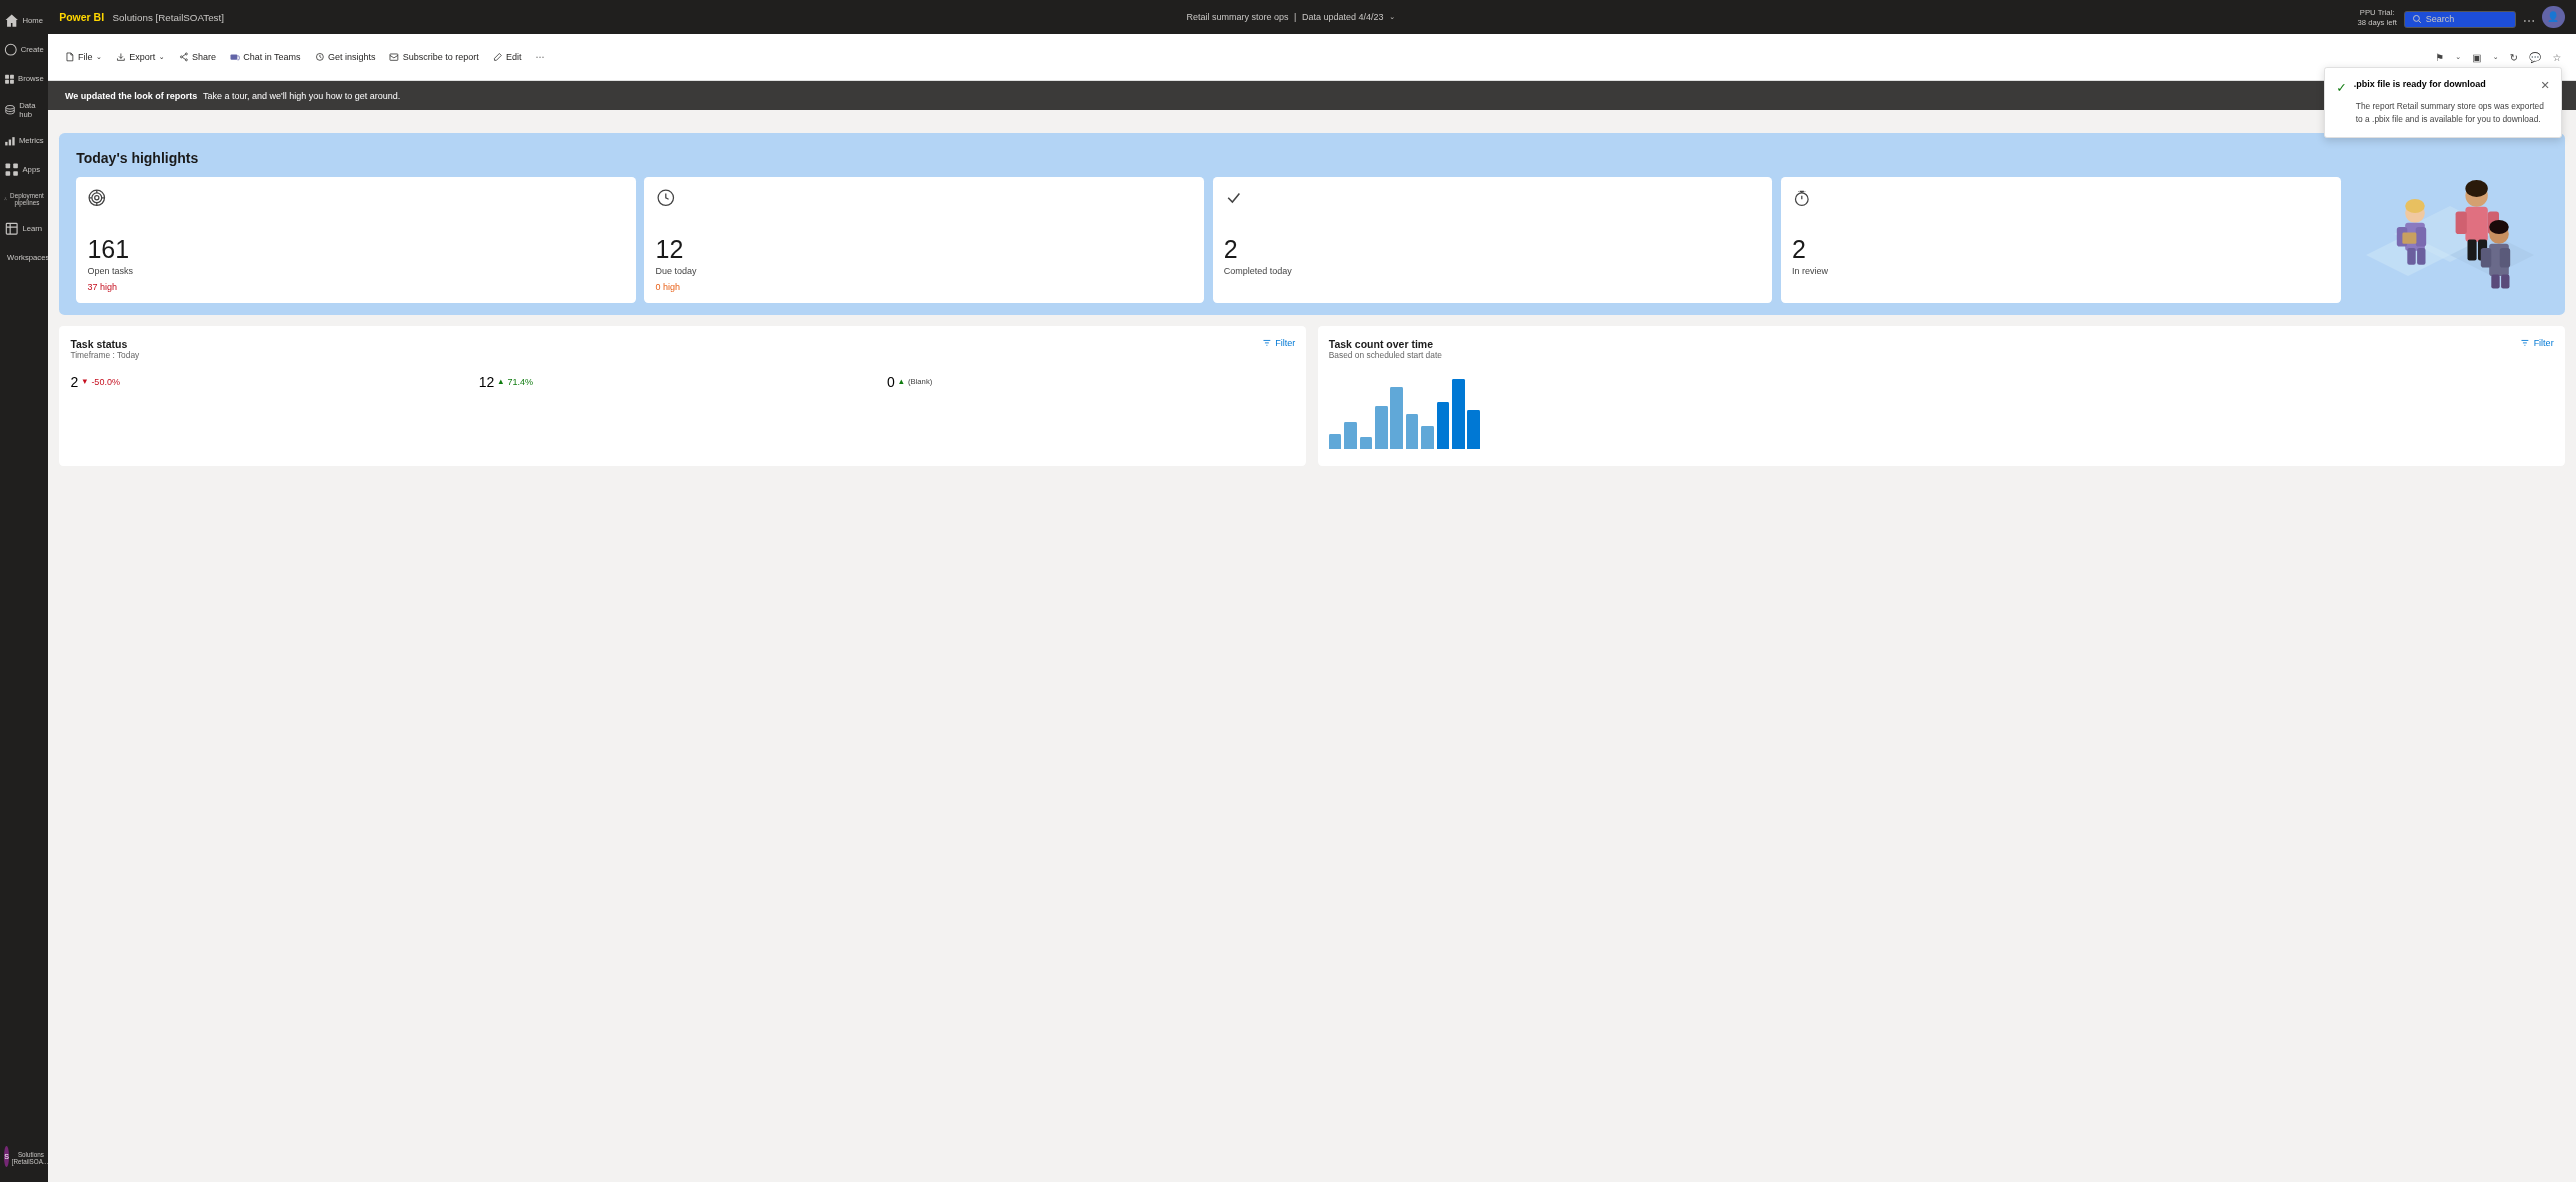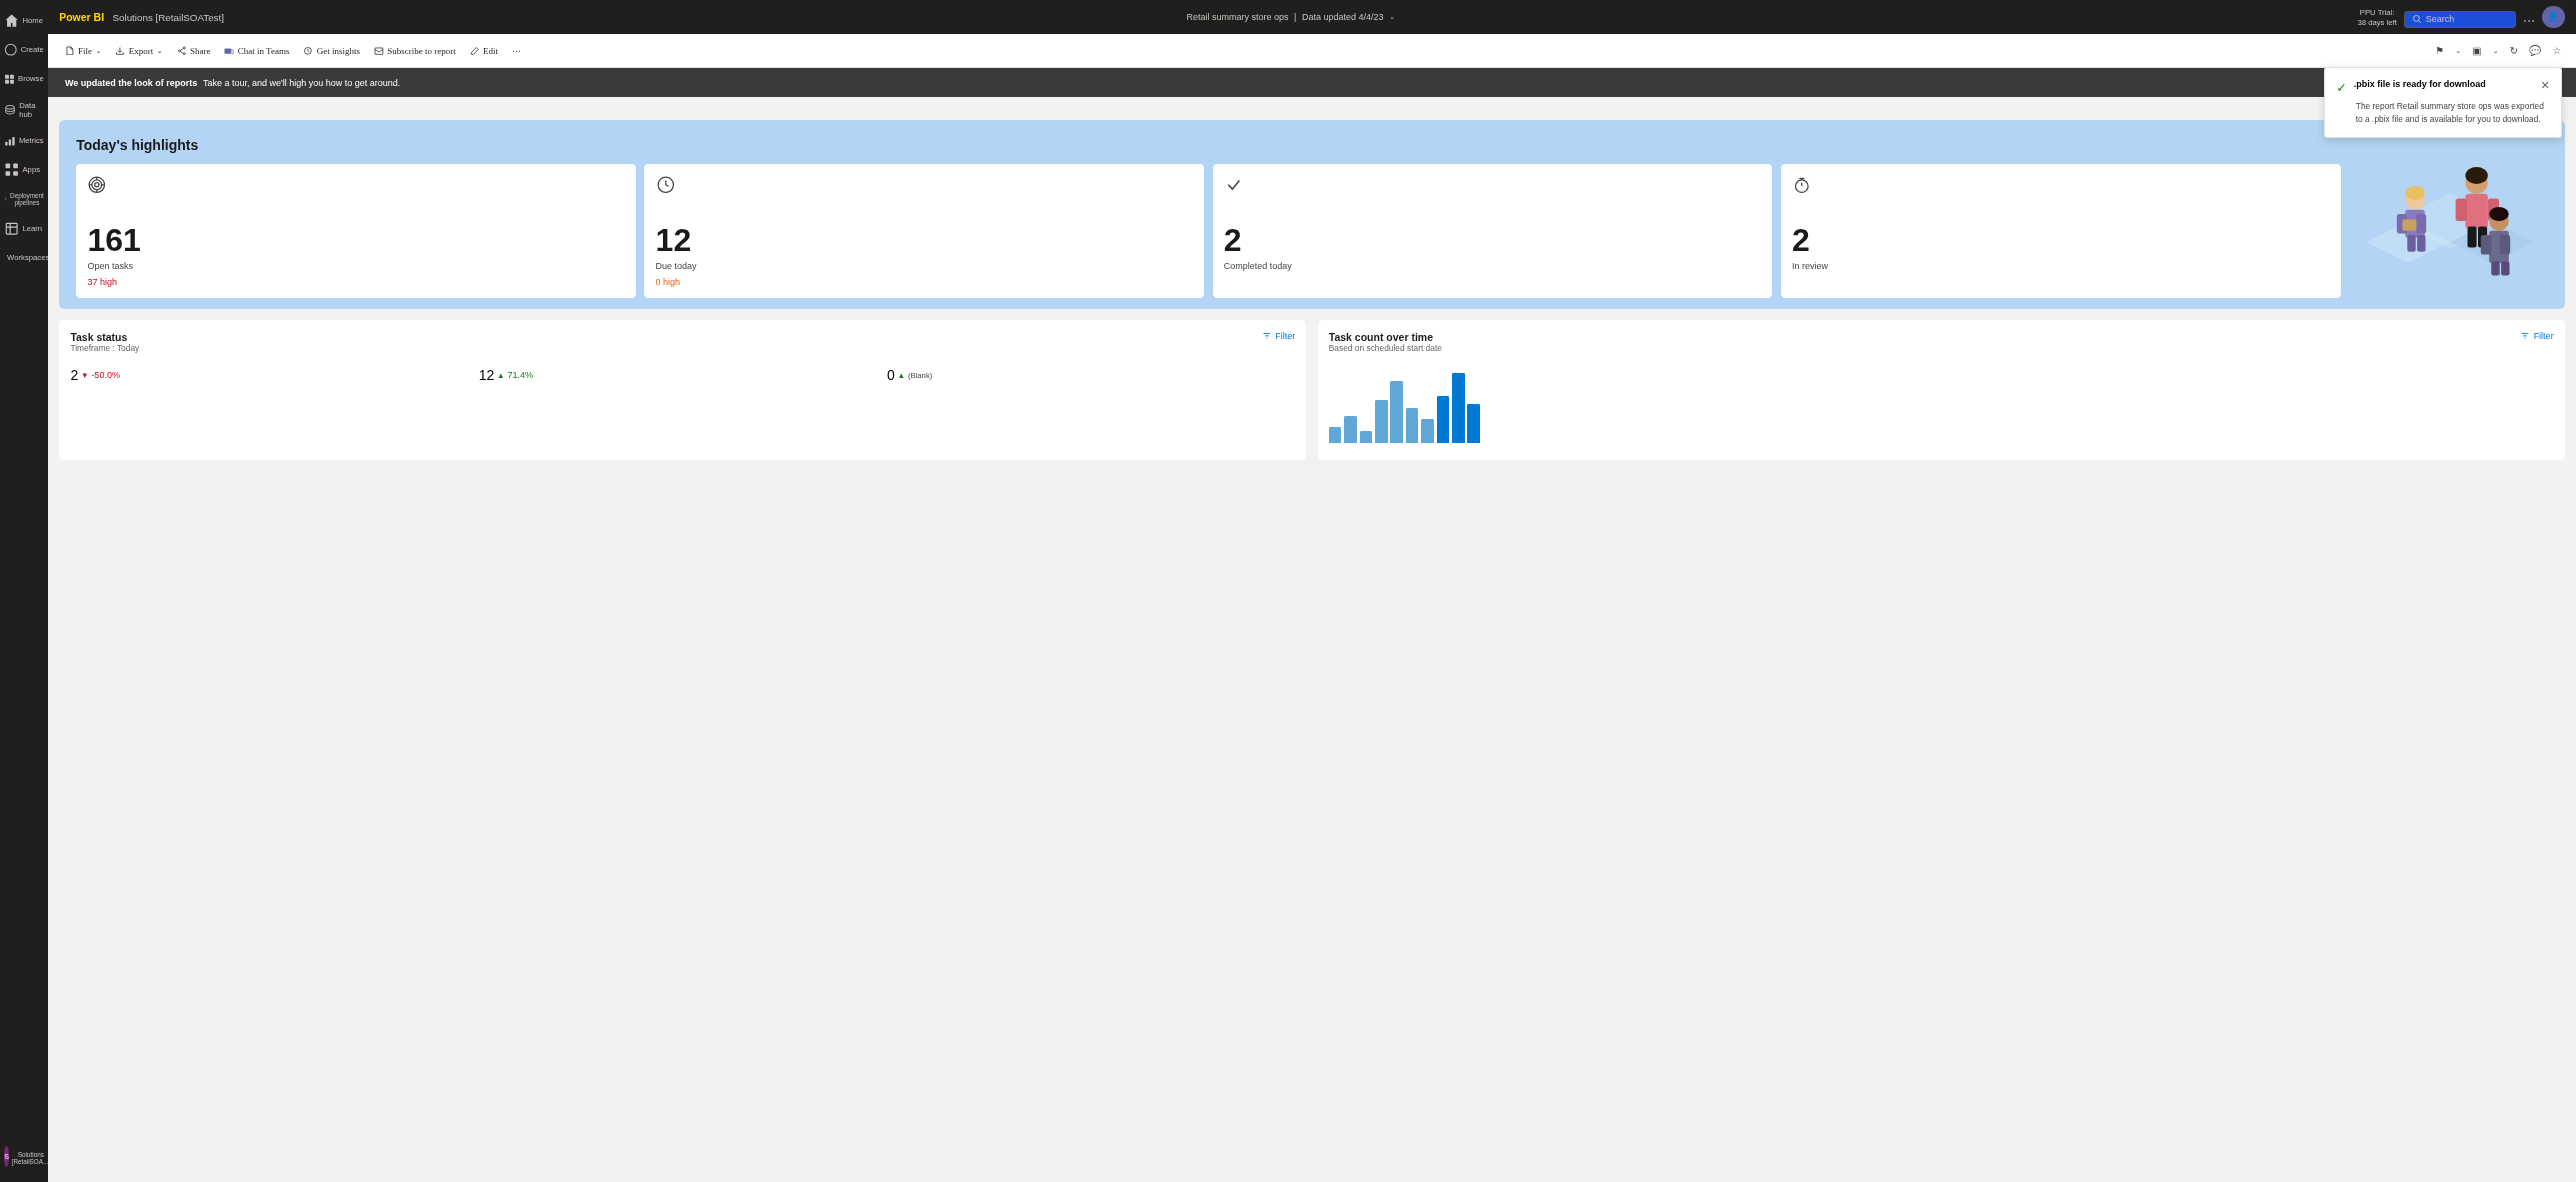--- a/index.html
+++ b/index.html
@@ -118,24 +118,23 @@
       font-size: 9.8px;
     }
 
     
     .toolbar {
       background: #ffffff;
       border-bottom: 0.7px solid #e0e0e0;
       display: flex;
       align-items: center;
       padding: 0 11.2px;
-      height: 34px;
+      height: 47px;
       gap: 2.8px;
       flex-shrink: 0;
-      font-family: Liberation Serif, serif;
     }
     .toolbar-btn {
       display: flex;
       align-items: center;
       gap: 3.5px;
       padding: 3.5px 5.6px;
       border-radius: 2.1px;
       color: #201f1e;
       font-size: 9px;
       cursor: pointer;
@@ -258,22 +257,22 @@
       padding: 11.2px;
       min-width: 109px;
       flex: 1;
     }
     .kpi-icon {
       font-size: 14px;
       color: #444;
       margin-bottom: 5.6px;
     }
     .kpi-number {
-      font-size: 32px;
-      font-weight: 700;
+      font-size: 25px;
+      font-weight: 400;
       color: #1a1a1a;
       line-height: 1.1;
       margin-top: 25px;
     }
     .kpi-label {
       font-size: 9px;
       color: #444;
       margin-top: 2.8px;
     }
     .kpi-sub {

